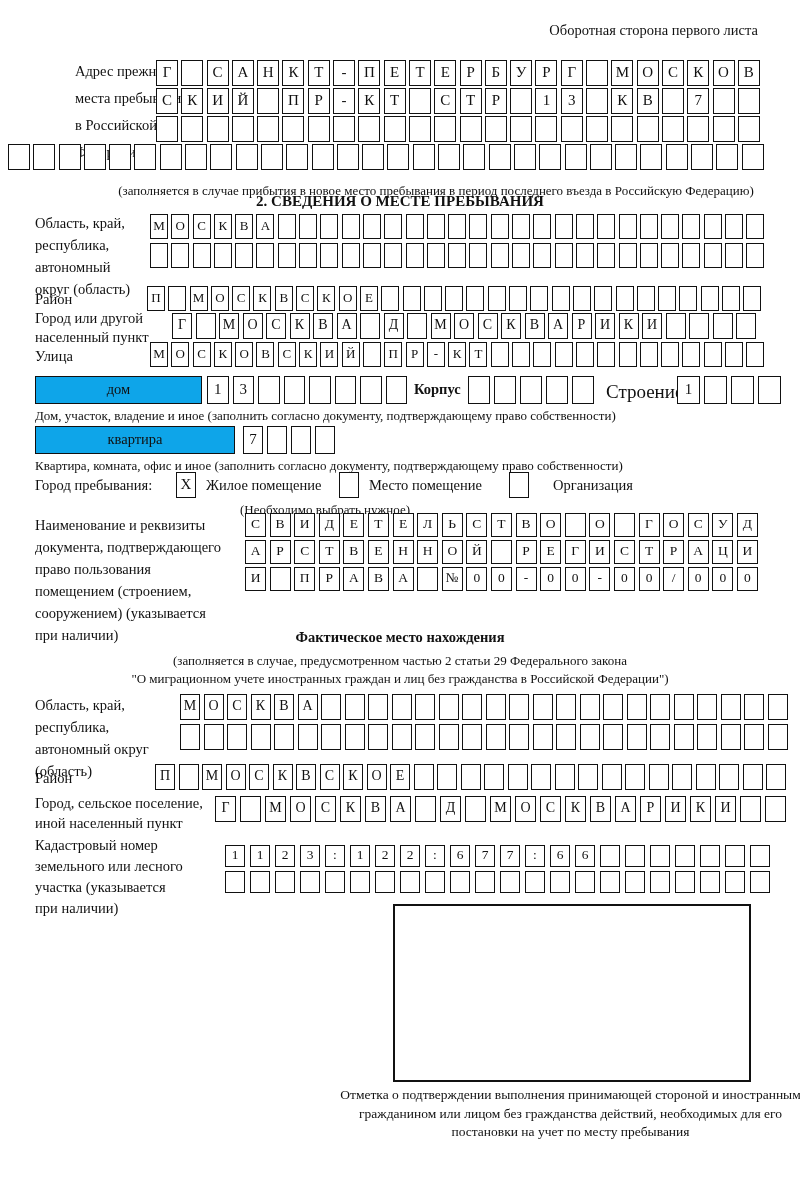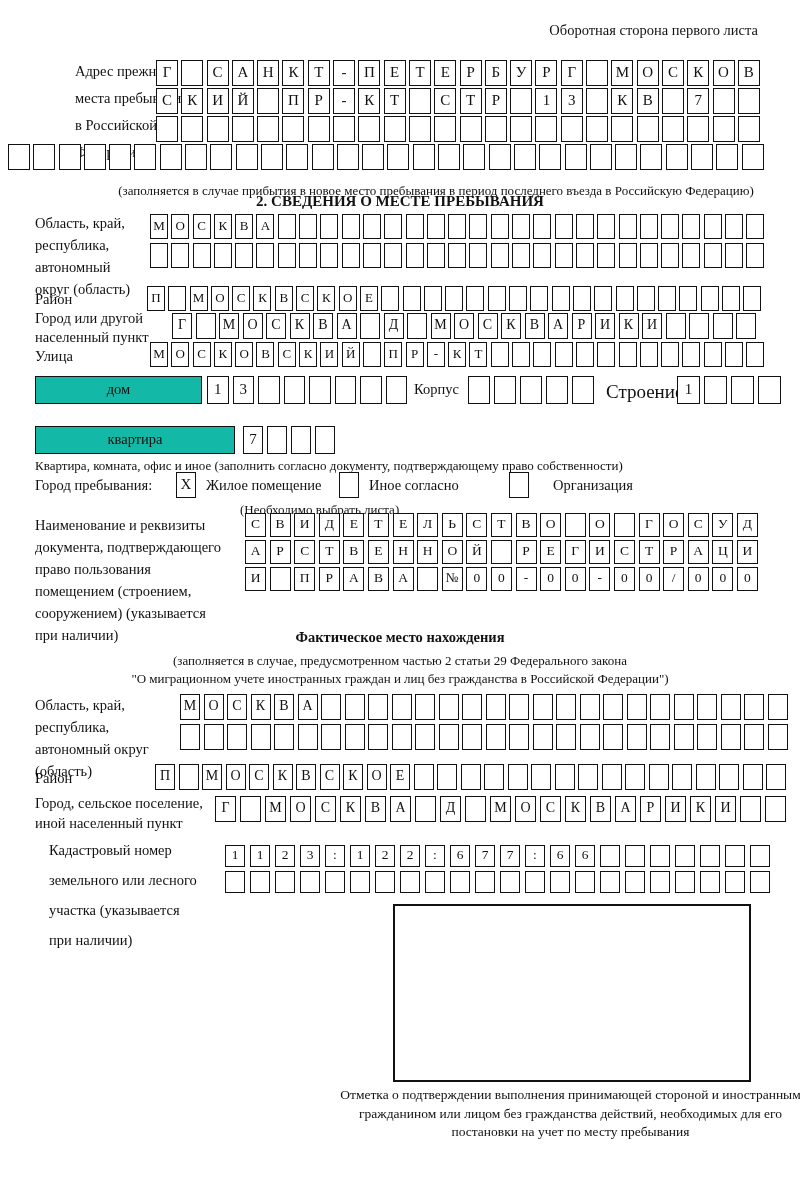--- a/index.html
+++ b/index.html
@@ -23,21 +23,21 @@
   .md .cell{width:20px;height:26px;margin-right:3.5px;font-size:14px;line-height:22px;}
   .xl .cell{width:21.5px;height:28px;margin-right:4px;font-size:15px;line-height:24px;}
   .k5 .cell{width:22px;height:28px;margin-right:4px;font-size:15px;line-height:24px;}
   .s4 .cell{width:23px;height:28px;margin-right:4px;font-size:15px;line-height:24px;}
   .ap .cell{width:20px;height:28px;margin-right:4px;font-size:15px;line-height:24px;}
   .doc .cell{width:21px;height:24px;margin-right:3.6px;font-size:13.5px;line-height:20px;}
   .kad .cell{width:20px;height:22px;margin-right:5px;font-size:13.5px;line-height:18px;}
   .cty .cell{width:21px;height:26px;margin-right:4px;font-size:14px;line-height:22px;}
   .labelbox{
     box-sizing:border-box;border:1.8px solid #111;text-align:center;
-    font-size:14.5px;background:#14b8a6;
+    font-size:14.5px;background:#0ea5e9;
   }
   .cap{font-size:13px;}
   .cb{display:inline-block;box-sizing:border-box;border:1.8px solid #111;width:20px;height:26px;
       text-align:center;font-size:15px;line-height:22px;background:#fff;}
   .stamp-box{box-sizing:border-box;border:2px solid #111;background:#fff;}
   .stamp-cap{font-size:13.5px;line-height:18.5px;text-align:center;}
 </style>
 </head>
 <body>
 
@@ -69,37 +69,38 @@
 
   <div class="abs lbl" style="left:35px;top:309px;width:135px;line-height:19px;">Город или другой
 населенный пункт</div>
   <div class="abs boxrow md" style="left:172px;top:313px;"><span class="cell">Г</span><span class="cell"></span><span class="cell">М</span><span class="cell">О</span><span class="cell">С</span><span class="cell">К</span><span class="cell">В</span><span class="cell">А</span><span class="cell"></span><span class="cell">Д</span><span class="cell"></span><span class="cell">М</span><span class="cell">О</span><span class="cell">С</span><span class="cell">К</span><span class="cell">В</span><span class="cell">А</span><span class="cell">Р</span><span class="cell">И</span><span class="cell">К</span><span class="cell">И</span><span class="cell"></span><span class="cell"></span><span class="cell"></span><span class="cell"></span></div>
 
   <div class="abs lbl" style="left:35px;top:345px;">Улица</div>
   <div class="abs boxrow sm" style="left:150px;top:342px;"><span class="cell">М</span><span class="cell">О</span><span class="cell">С</span><span class="cell">К</span><span class="cell">О</span><span class="cell">В</span><span class="cell">С</span><span class="cell">К</span><span class="cell">И</span><span class="cell">Й</span><span class="cell"></span><span class="cell">П</span><span class="cell">Р</span><span class="cell">-</span><span class="cell">К</span><span class="cell">Т</span><span class="cell"></span><span class="cell"></span><span class="cell"></span><span class="cell"></span><span class="cell"></span><span class="cell"></span><span class="cell"></span><span class="cell"></span><span class="cell"></span><span class="cell"></span><span class="cell"></span><span class="cell"></span><span class="cell"></span></div>
 
   <div class="abs labelbox" style="left:35px;top:376px;width:167px;height:28px;line-height:25px;">дом</div>
   <div class="abs boxrow xl" style="left:207px;top:376px;"><span class="cell">1</span><span class="cell">3</span><span class="cell"></span><span class="cell"></span><span class="cell"></span><span class="cell"></span><span class="cell"></span><span class="cell"></span></div>
-  <div class="abs" style="left:414px;top:381px;font-size:14.5px;">Корпус</div>
+  <div class="abs" style="left:414px;top:381px;font-size:14.5px;font-weight:bold;">Корпус</div>
   <div class="abs boxrow k5" style="left:468px;top:376px;"><span class="cell"></span><span class="cell"></span><span class="cell"></span><span class="cell"></span><span class="cell"></span></div>
   <div class="abs" style="left:606px;top:381px;font-size:19px;">Строение</div>
   <div class="abs boxrow s4" style="left:677px;top:376px;"><span class="cell">1</span><span class="cell"></span><span class="cell"></span><span class="cell"></span></div>
+  <div class="abs cap" style="left:35px;top:408px;">Дом, участок, владение и иное (заполнить согласно документу, подтверждающему право собственности)</div>
 
   <div class="abs labelbox" style="left:35px;top:426px;width:200px;height:28px;line-height:25px;">квартира</div>
   <div class="abs boxrow ap" style="left:243px;top:426px;"><span class="cell">7</span><span class="cell"></span><span class="cell"></span><span class="cell"></span></div>
   <div class="abs cap" style="left:35px;top:458px;">Квартира, комната, офис и иное (заполнить согласно документу, подтверждающему право собственности)</div>
 
   <div class="abs" style="left:35px;top:477px;font-size:14.5px;">Город пребывания:</div>
   <span class="abs cb" style="left:176px;top:472px;">X</span>
   <div class="abs" style="left:206px;top:477px;font-size:14.5px;">Жилое помещение</div>
   <span class="abs cb" style="left:339px;top:472px;"></span>
-  <div class="abs" style="left:369px;top:477px;font-size:14.5px;">Иное согласно</div>
+  <div class="abs" style="left:369px;top:477px;font-size:14.5px;">Место помещение</div>
   <span class="abs cb" style="left:509px;top:472px;"></span>
   <div class="abs" style="left:553px;top:477px;font-size:14.5px;">Организация</div>
-  <div class="abs" style="left:240px;top:502px;font-size:13px;">(Необходимо выбрать листа)</div>
+  <div class="abs" style="left:240px;top:502px;font-size:13px;">(Необходимо выбрать нужное)</div>
 
   <div class="abs lbl" style="left:35px;top:514px;width:210px;line-height:22px;">Наименование и реквизиты
 документа, подтверждающего
 право пользования
 помещением (строением,
 сооружением) (указывается
 при наличии)</div>
   <div class="abs boxrow doc" style="left:245px;top:513px;"><span class="cell">С</span><span class="cell">В</span><span class="cell">И</span><span class="cell">Д</span><span class="cell">Е</span><span class="cell">Т</span><span class="cell">Е</span><span class="cell">Л</span><span class="cell">Ь</span><span class="cell">С</span><span class="cell">Т</span><span class="cell">В</span><span class="cell">О</span><span class="cell"></span><span class="cell">О</span><span class="cell"></span><span class="cell">Г</span><span class="cell">О</span><span class="cell">С</span><span class="cell">У</span><span class="cell">Д</span></div>
   <div class="abs boxrow doc" style="left:245px;top:540px;"><span class="cell">А</span><span class="cell">Р</span><span class="cell">С</span><span class="cell">Т</span><span class="cell">В</span><span class="cell">Е</span><span class="cell">Н</span><span class="cell">Н</span><span class="cell">О</span><span class="cell">Й</span><span class="cell"></span><span class="cell">Р</span><span class="cell">Е</span><span class="cell">Г</span><span class="cell">И</span><span class="cell">С</span><span class="cell">Т</span><span class="cell">Р</span><span class="cell">А</span><span class="cell">Ц</span><span class="cell">И</span></div>
   <div class="abs boxrow doc" style="left:245px;top:567px;"><span class="cell">И</span><span class="cell"></span><span class="cell">П</span><span class="cell">Р</span><span class="cell">А</span><span class="cell">В</span><span class="cell">А</span><span class="cell"></span><span class="cell">№</span><span class="cell">0</span><span class="cell">0</span><span class="cell">-</span><span class="cell">0</span><span class="cell">0</span><span class="cell">-</span><span class="cell">0</span><span class="cell">0</span><span class="cell">/</span><span class="cell">0</span><span class="cell">0</span><span class="cell">0</span></div>
@@ -115,21 +116,21 @@
   <div class="abs boxrow md" style="left:180px;top:694px;"><span class="cell">М</span><span class="cell">О</span><span class="cell">С</span><span class="cell">К</span><span class="cell">В</span><span class="cell">А</span><span class="cell"></span><span class="cell"></span><span class="cell"></span><span class="cell"></span><span class="cell"></span><span class="cell"></span><span class="cell"></span><span class="cell"></span><span class="cell"></span><span class="cell"></span><span class="cell"></span><span class="cell"></span><span class="cell"></span><span class="cell"></span><span class="cell"></span><span class="cell"></span><span class="cell"></span><span class="cell"></span><span class="cell"></span><span class="cell"></span></div>
   <div class="abs boxrow md" style="left:180px;top:724px;"><span class="cell"></span><span class="cell"></span><span class="cell"></span><span class="cell"></span><span class="cell"></span><span class="cell"></span><span class="cell"></span><span class="cell"></span><span class="cell"></span><span class="cell"></span><span class="cell"></span><span class="cell"></span><span class="cell"></span><span class="cell"></span><span class="cell"></span><span class="cell"></span><span class="cell"></span><span class="cell"></span><span class="cell"></span><span class="cell"></span><span class="cell"></span><span class="cell"></span><span class="cell"></span><span class="cell"></span><span class="cell"></span><span class="cell"></span></div>
 
   <div class="abs lbl" style="left:35px;top:767px;">Район</div>
   <div class="abs boxrow md" style="left:155px;top:764px;"><span class="cell">П</span><span class="cell"></span><span class="cell">М</span><span class="cell">О</span><span class="cell">С</span><span class="cell">К</span><span class="cell">В</span><span class="cell">С</span><span class="cell">К</span><span class="cell">О</span><span class="cell">Е</span><span class="cell"></span><span class="cell"></span><span class="cell"></span><span class="cell"></span><span class="cell"></span><span class="cell"></span><span class="cell"></span><span class="cell"></span><span class="cell"></span><span class="cell"></span><span class="cell"></span><span class="cell"></span><span class="cell"></span><span class="cell"></span><span class="cell"></span><span class="cell"></span></div>
 
   <div class="abs lbl" style="left:35px;top:793px;width:185px;line-height:20px;">Город, сельское поселение,
 иной населенный пункт</div>
   <div class="abs boxrow cty" style="left:215px;top:796px;"><span class="cell">Г</span><span class="cell"></span><span class="cell">М</span><span class="cell">О</span><span class="cell">С</span><span class="cell">К</span><span class="cell">В</span><span class="cell">А</span><span class="cell"></span><span class="cell">Д</span><span class="cell"></span><span class="cell">М</span><span class="cell">О</span><span class="cell">С</span><span class="cell">К</span><span class="cell">В</span><span class="cell">А</span><span class="cell">Р</span><span class="cell">И</span><span class="cell">К</span><span class="cell">И</span><span class="cell"></span><span class="cell"></span></div>
 
-  <div class="abs lbl" style="left:49px;top:835px;width:180px;line-height:30px;">Кадастровый номер
+  <div class="abs lbl" style="left:35px;top:835px;width:180px;line-height:21px;">Кадастровый номер
 земельного или лесного
 участка (указывается
 при наличии)</div>
   <div class="abs boxrow kad" style="left:225px;top:845px;"><span class="cell">1</span><span class="cell">1</span><span class="cell">2</span><span class="cell">3</span><span class="cell">:</span><span class="cell">1</span><span class="cell">2</span><span class="cell">2</span><span class="cell">:</span><span class="cell">6</span><span class="cell">7</span><span class="cell">7</span><span class="cell">:</span><span class="cell">6</span><span class="cell">6</span><span class="cell"></span><span class="cell"></span><span class="cell"></span><span class="cell"></span><span class="cell"></span><span class="cell"></span><span class="cell"></span></div>
   <div class="abs boxrow kad" style="left:225px;top:871px;"><span class="cell"></span><span class="cell"></span><span class="cell"></span><span class="cell"></span><span class="cell"></span><span class="cell"></span><span class="cell"></span><span class="cell"></span><span class="cell"></span><span class="cell"></span><span class="cell"></span><span class="cell"></span><span class="cell"></span><span class="cell"></span><span class="cell"></span><span class="cell"></span><span class="cell"></span><span class="cell"></span><span class="cell"></span><span class="cell"></span><span class="cell"></span><span class="cell"></span></div>
 
   <div class="abs stamp-box" style="left:393px;top:904px;width:358px;height:178px;"></div>
   <div class="abs stamp-cap" style="left:333px;top:1086px;width:475px;">Отметка о подтверждении выполнения принимающей стороной и иностранным гражданином или лицом без гражданства действий, необходимых для его постановки на учет по месту пребывания</div>
 
 </div>

